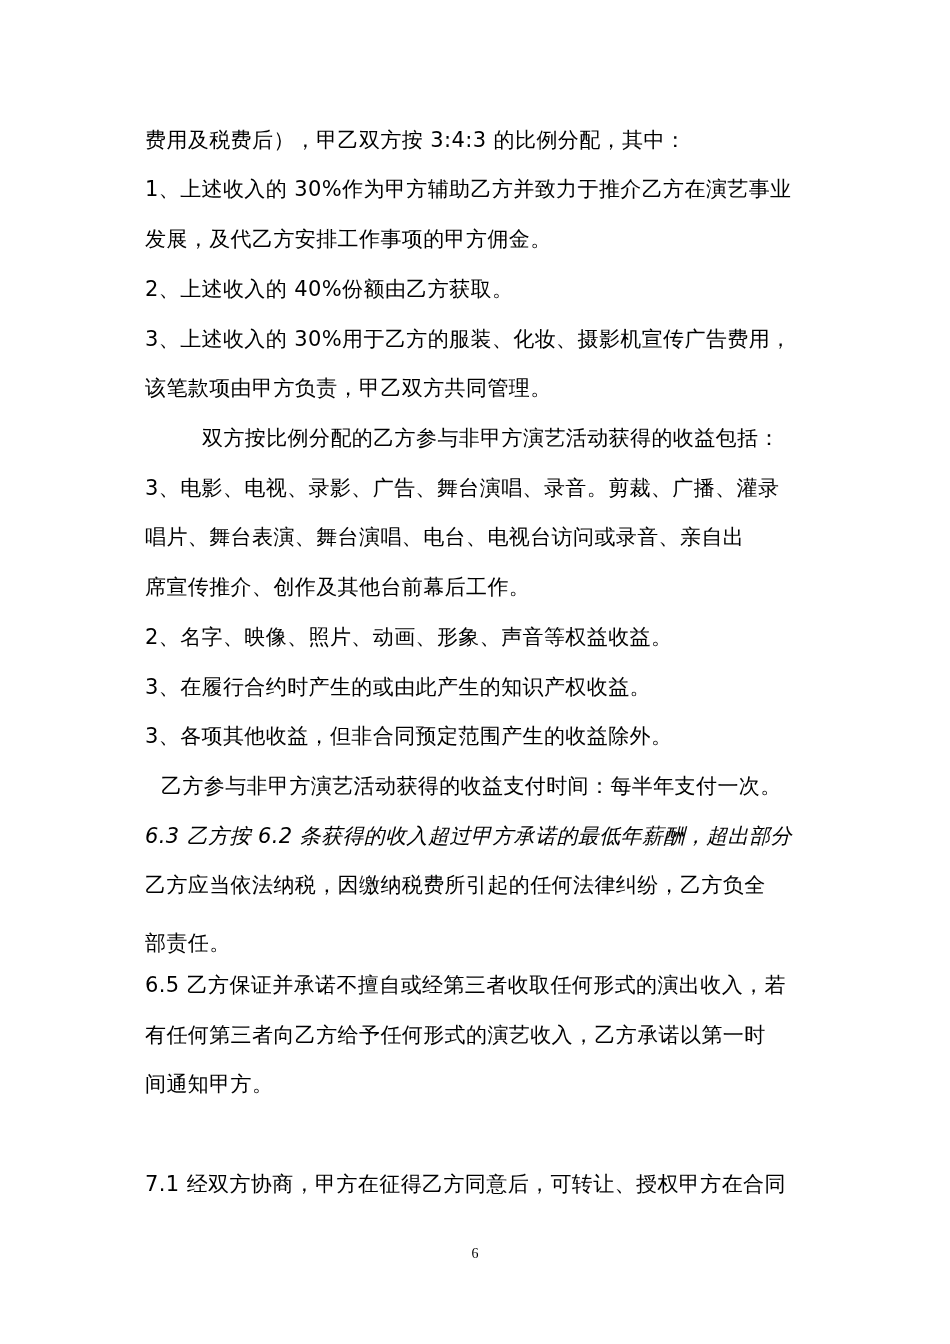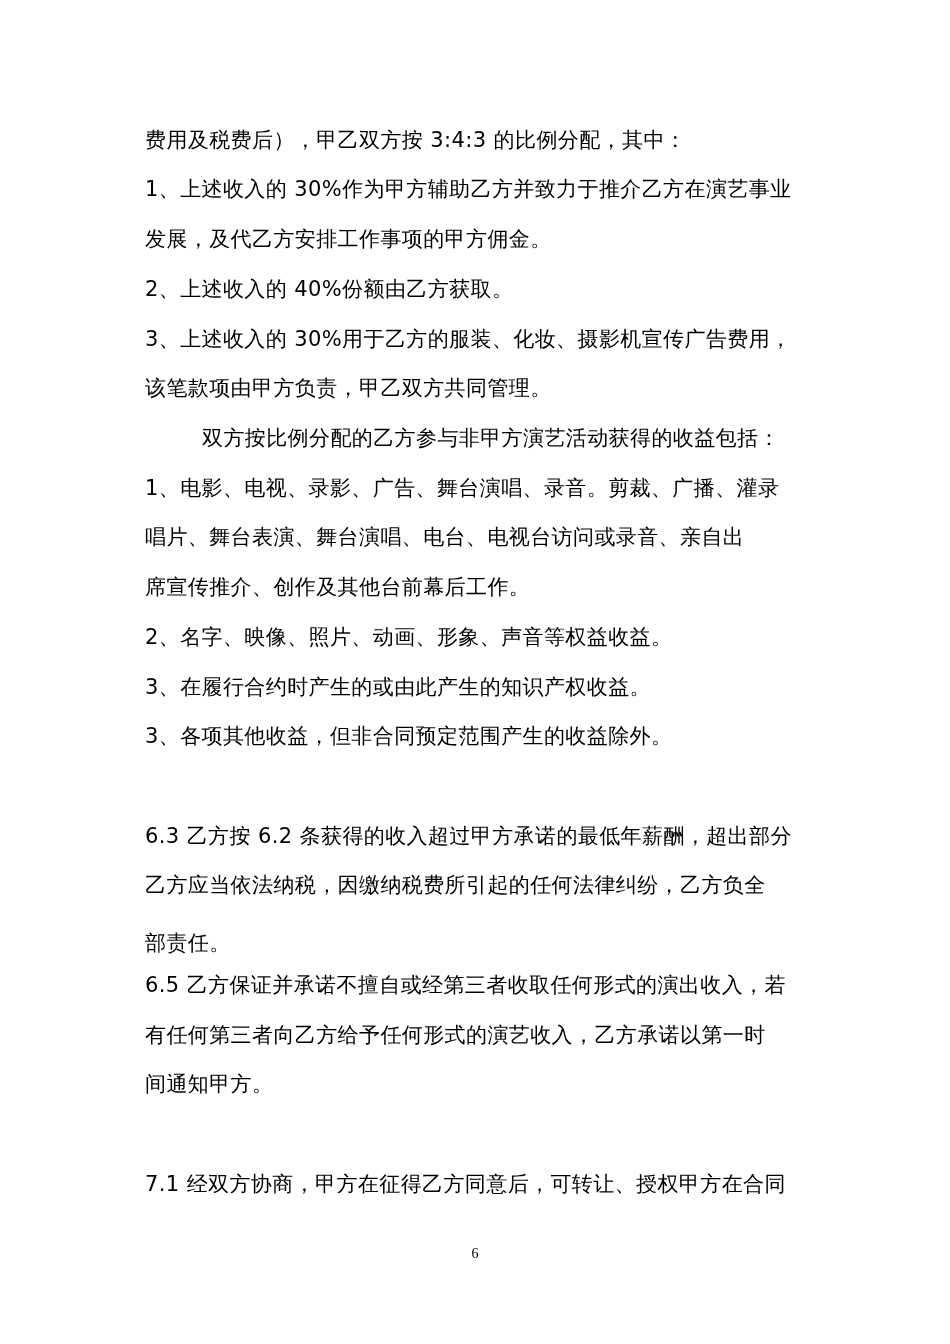--- a/index.html
+++ b/index.html
@@ -15,27 +15,28 @@
 <body>
 
 <div class="page">
   <div class="line" style="top:125px;">费用及税费后），甲乙双方按 3:4:3 的比例分配，其中：</div>
   <div class="line" style="top:174px;">1、上述收入的 30%作为甲方辅助乙方并致力于推介乙方在演艺事业</div>
   <div class="line" style="top:224px;">发展，及代乙方安排工作事项的甲方佣金。</div>
   <div class="line" style="top:274px;">2、上述收入的 40%份额由乙方获取。</div>
   <div class="line" style="top:324px;">3、上述收入的 30%用于乙方的服装、化妆、摄影机宣传广告费用，</div>
   <div class="line" style="top:423px; left:202px;">双方按比例分配的乙方参与非甲方演艺活动获得的收益包括：</div>
   <div class="line" style="top:373px;">该笔款项由甲方负责，甲乙双方共同管理。</div>
-  <div class="line" style="top:473px;">1、电影、电视、录影、广告、舞台演唱、录音。剪裁、广播、灌录</div>
+  <div class="line" style="top:473px;">3、电影、电视、录影、广告、舞台演唱、录音。剪裁、广播、灌录</div>
   <div class="line" style="top:522px;">唱片、舞台表演、舞台演唱、电台、电视台访问或录音、亲自出</div>
   <div class="line" style="top:572px;">席宣传推介、创作及其他台前幕后工作。</div>
   <div class="line" style="top:622px;">2、名字、映像、照片、动画、形象、声音等权益收益。</div>
   <div class="line" style="top:672px;">3、在履行合约时产生的或由此产生的知识产权收益。</div>
   <div class="line" style="top:721px;">3、各项其他收益，但非合同预定范围产生的收益除外。</div>
-  <div class="line" style="top:821px;">6.3 乙方按 6.2 条获得的收入超过甲方承诺的最低年薪酬，超出部分</div>
+  <div class="line" style="top:771px; left:161px;">乙方参与非甲方演艺活动获得的收益支付时间：每半年支付一次。</div>
+  <div class="line" style="top:821px;font-style:italic;">6.3 乙方按 6.2 条获得的收入超过甲方承诺的最低年薪酬，超出部分</div>
   <div class="line" style="top:870px;">乙方应当依法纳税，因缴纳税费所引起的任何法律纠纷，乙方负全</div>
   <div class="line" style="top:920px;margin-top:8px;">部责任。</div>
   <div class="line" style="top:970px;">6.5 乙方保证并承诺不擅自或经第三者收取任何形式的演出收入，若</div>
   <div class="line" style="top:1020px;">有任何第三者向乙方给予任何形式的演艺收入，乙方承诺以第一时</div>
   <div class="line" style="top:1069px;">间通知甲方。</div>
   <div class="line" style="top:1169px;">7.1 经双方协商，甲方在征得乙方同意后，可转让、授权甲方在合同</div>
 
   <div class="page-number">6</div>
 </div>
 

